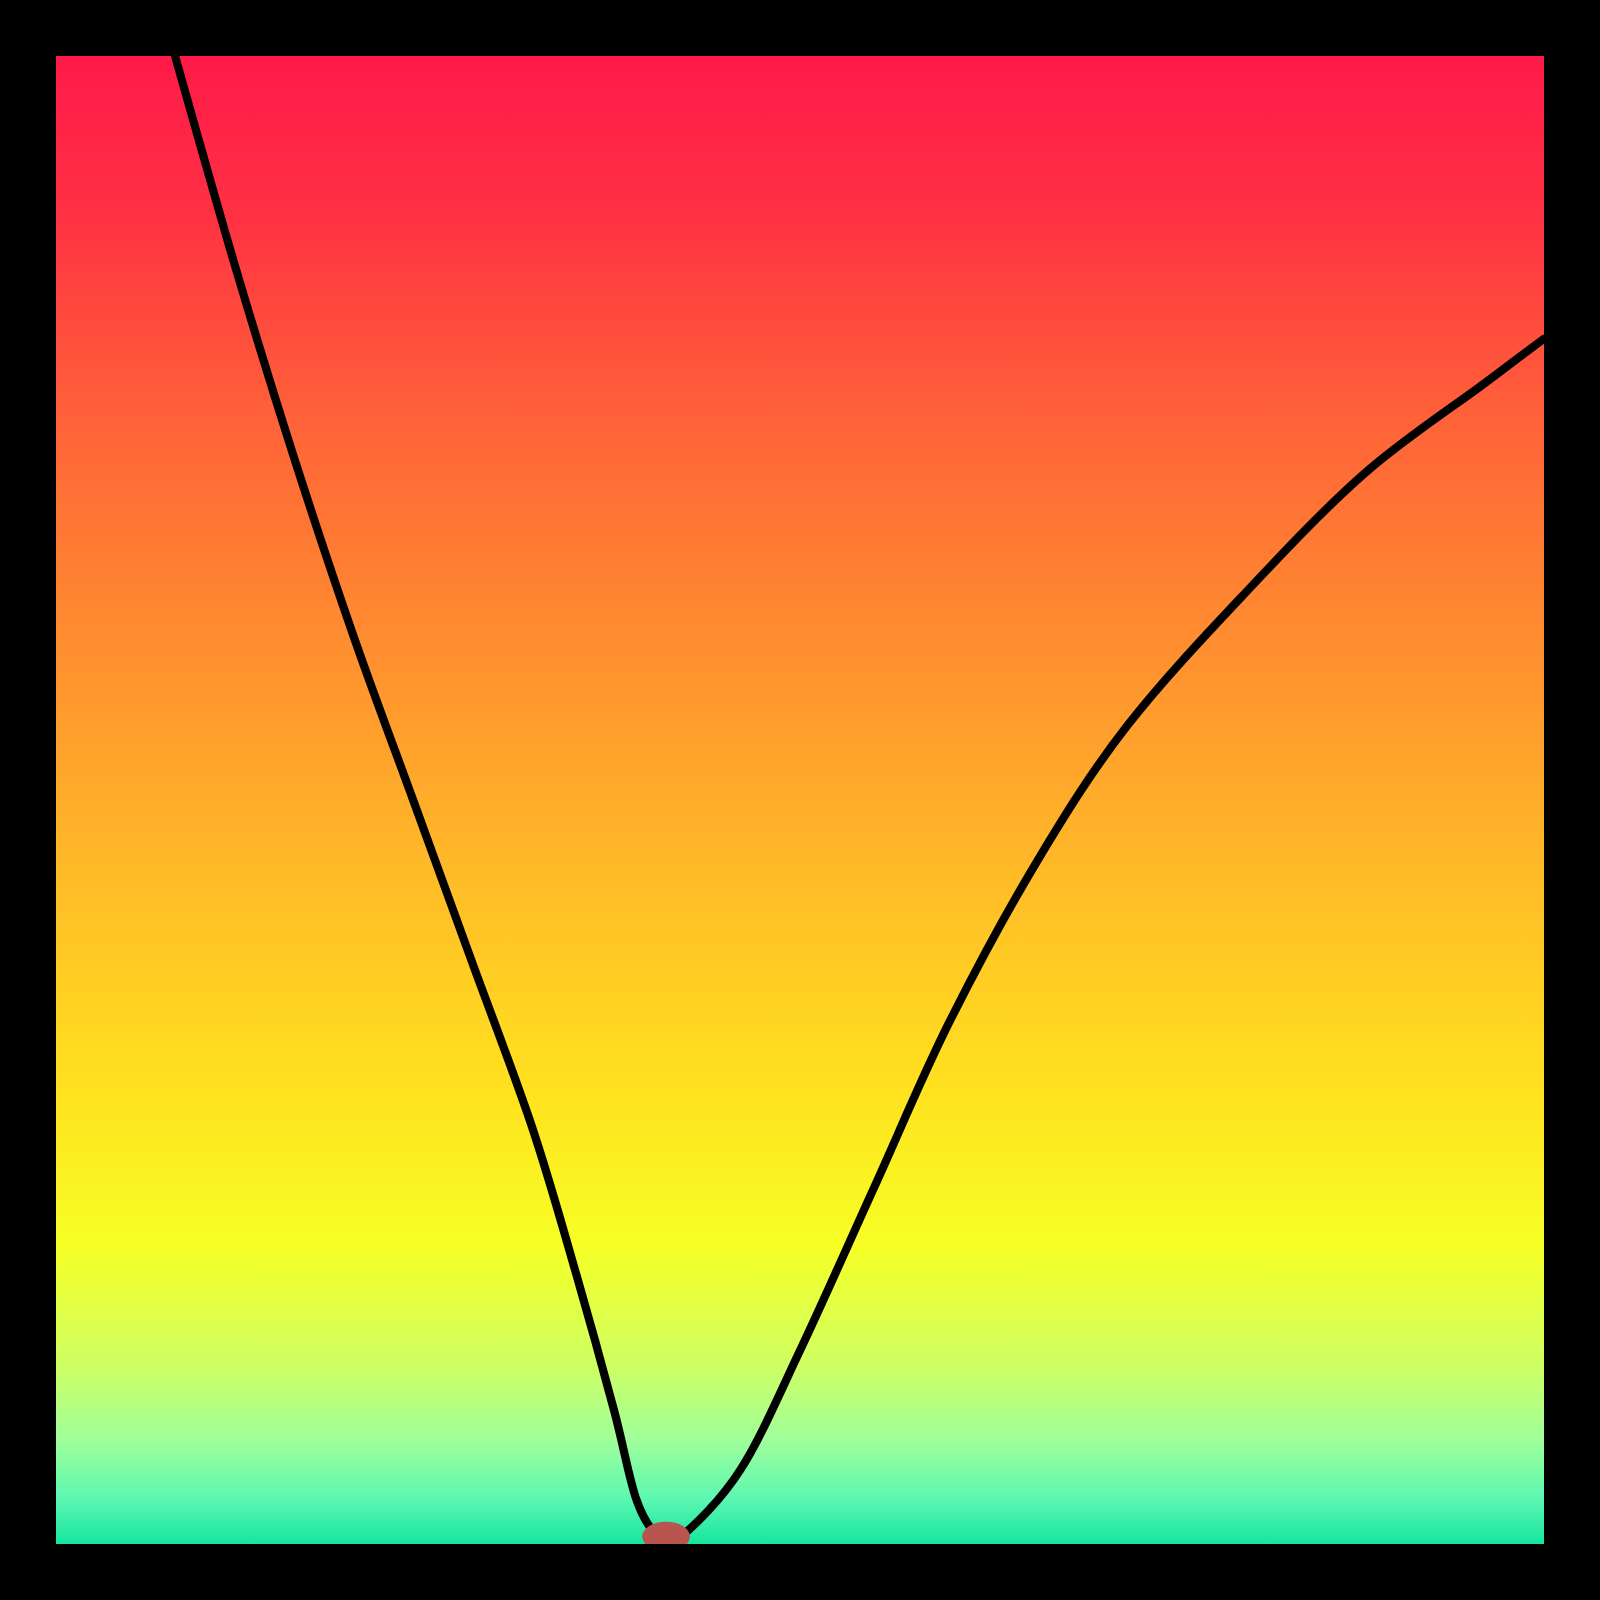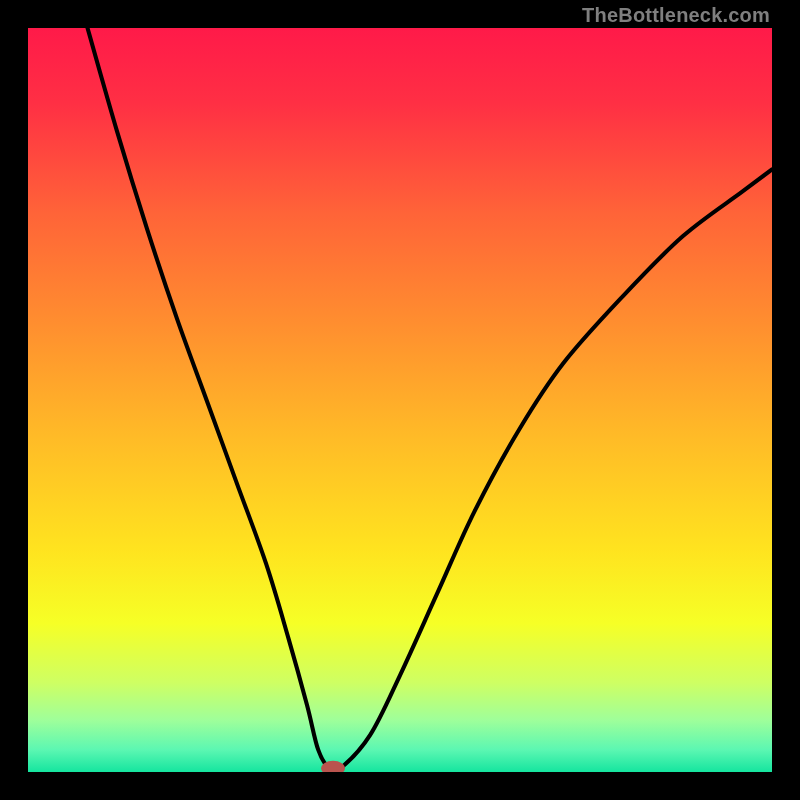--- a/index.html
+++ b/index.html
@@ -59,14 +59,13 @@
             <stop offset="93%" stop-color="#9fff9a"></stop>
             <stop offset="97%" stop-color="#5cf7b2"></stop>
             <stop offset="100%" stop-color="#15e59f"></stop>
           </linearGradient>
       </defs>
       <rect x="0" y="0" width="100" height="100" fill="url(#bg-grad)"></rect>
       <path id="curve-path" fill="none" stroke-width="0.55" stroke-linecap="round" d="M 8 0 C 8.666666666666666 2.3333333333333335, 10.666666666666666 9.5, 12 14 C 13.333333333333334 18.5, 14.666666666666666 22.833333333333332, 16 27 C 17.333333333333332 31.166666666666668, 18.666666666666668 35.166666666666664, 20 39 C 21.333333333333332 42.833333333333336, 22.666666666666668 46.333333333333336, 24 50 C 25.333333333333332 53.666666666666664, 26.666666666666668 57.333333333333336, 28 61 C 29.333333333333332 64.66666666666667, 30.833333333333332 68.5, 32 72 C 33.166666666666664 75.5, 34.083333333333336 78.83333333333333, 35 82 C 35.916666666666664 85.16666666666667, 36.833333333333336 88.5, 37.5 91 C 38.166666666666664 93.5, 38.5 95.58333333333333, 39 97 C 39.5 98.41666666666667, 40 99.08333333333333, 40.5 99.5 C 41 99.91666666666667, 41.083333333333336 100.25, 42 99.5 C 42.916666666666664 98.75, 44.666666666666664 97.08333333333333, 46 95 C 47.333333333333336 92.91666666666667, 48.5 90.16666666666667, 50 87 C 51.5 83.83333333333333, 53.333333333333336 79.66666666666667, 55 76 C 56.666666666666664 72.33333333333333, 58.166666666666664 68.66666666666667, 60 65 C 61.833333333333336 61.333333333333336, 64 57.333333333333336, 66 54 C 68 50.666666666666664, 69.66666666666667 48, 72 45 C 74.33333333333333 42, 77.33333333333333 38.833333333333336, 80 36 C 82.66666666666667 33.166666666666664, 85.33333333333333 30.333333333333332, 88 28 C 90.66666666666667 25.666666666666668, 94 23.5, 96 22 C 98 20.5, 99.33333333333333 19.5, 100 19" stroke="#000000"></path>
       <ellipse id="min-marker" cx="41" cy="99.5" rx="1.6" ry="1" fill="#b9544e"></ellipse>
     </svg>
   </div>
-  <div class="watermark">TheBottleneck.com</div>
 </div>
 
 </body></html>

